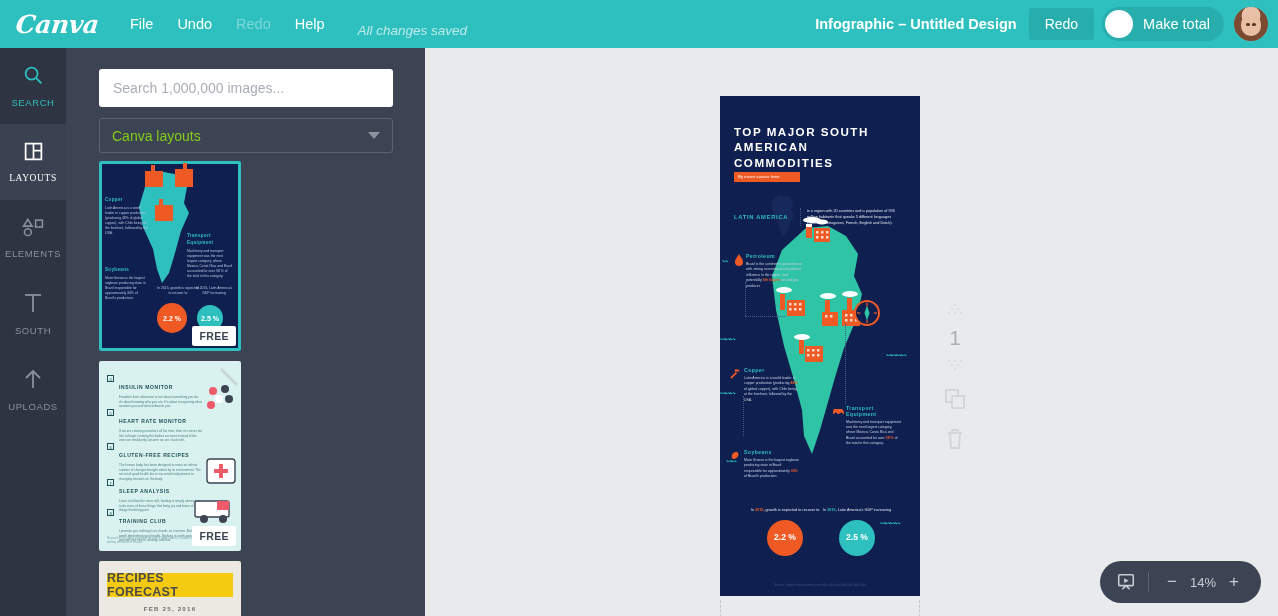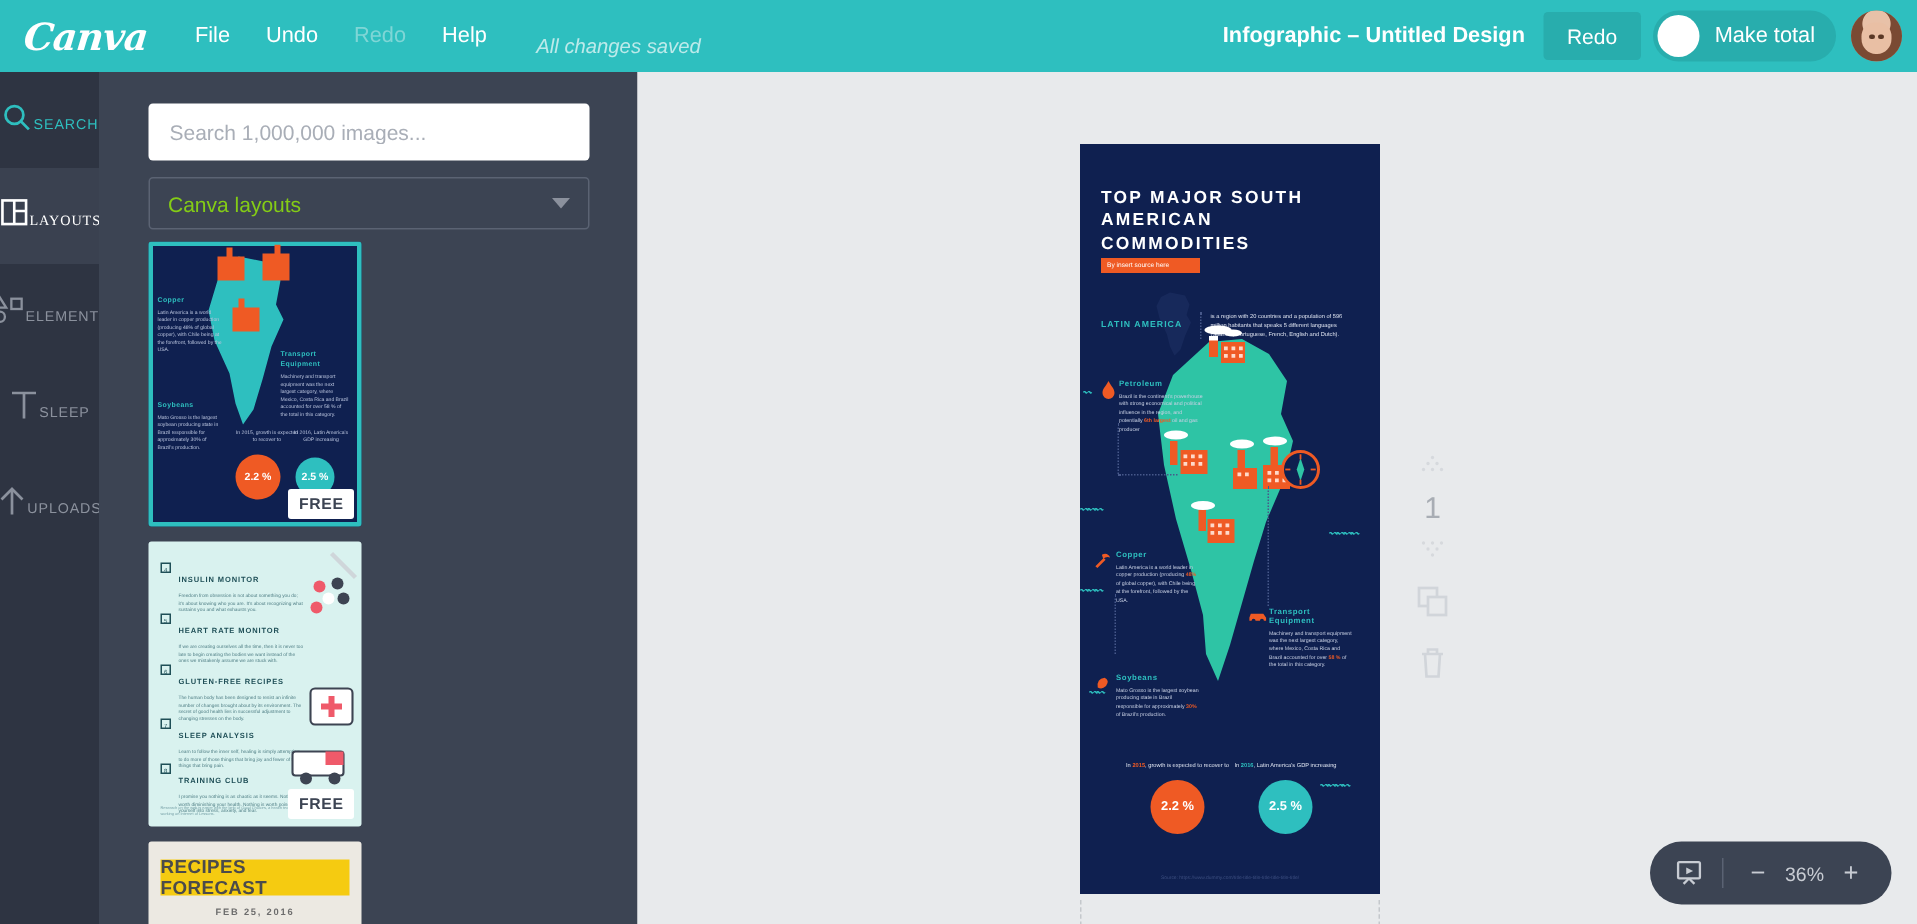--- a/index.html
+++ b/index.html
@@ -71,21 +71,21 @@
   .avatar .face { position: absolute; left: 22%; top: 24%; width: 56%; height: 60%; border-radius: 46% 46% 50% 50%; background: #e9bfa4; }
   .avatar .eyeL, .avatar .eyeR { position: absolute; top: 46%; width: 4px; height: 3px; background: #5a3826; border-radius: 2px; }
   .avatar .eyeL { left: 34%; } .avatar .eyeR { left: 54%; }
 
   
   .rail {
     position: absolute; left: 0; top: 48px; width: 66px; height: 568px;
     background: #2e3442;
   }
   .rail-item {
-    height: 64px; display: flex; flex-direction: row;
+    height: 76px; display: flex; flex-direction: column;
     align-items: center; justify-content: center; cursor: pointer;
   }
   .rail-item .lbl {
     font-size: 9.5px; letter-spacing: 0.6px; margin-top: 7px; color: #8b919d;
   }
   .rail-item.active-search .lbl { color: #2ebfbf; }
   .rail-item.selected { background: #3a4150; font-family: Liberation Serif, serif; }
   .rail-item.selected .lbl { color: #ffffff; }
   .rail-icon { color: #8b919d; display: block; }
   .rail-item.active-search .rail-icon { color: #2ebfbf; }
@@ -322,21 +322,21 @@
       <span class="lbl">ELEMENTS</span>
     </div>
 
     <div class="rail-item">
       <span class="rail-icon">
         <svg width="20" height="22" viewBox="0 0 20 22" fill="none" stroke="currentColor" stroke-width="1.8">
           <line x1="2" y1="3" x2="18" y2="3"></line>
             <line x1="10" y1="3" x2="10" y2="20"></line>
         </svg>
       </span>
-      <span class="lbl">SLEEP</span>
+      <span class="lbl">SOUTH</span>
     </div>
 
 
     <div class="rail-item">
       <span class="rail-icon">
         <svg width="20" height="22" viewBox="0 0 20 22" fill="none" stroke="currentColor" stroke-width="1.8">
           <line x1="10" y1="20" x2="10" y2="3"></line>
             <polyline points="3,10 10,3 17,10"></polyline>
         </svg>
       </span>
@@ -622,18 +622,18 @@
       <div class="zb-icon">
         <svg width="20" height="20" viewBox="0 0 22 22" fill="none" stroke="currentColor" stroke-width="1.7">
           <rect x="3" y="3" width="16" height="12" rx="1"></rect>
           <polygon points="9,7 14,9.5 9,12" fill="currentColor" stroke="none"></polygon>
           <line x1="7" y1="19" x2="11" y2="15"></line>
             <line x1="15" y1="19" x2="11" y2="15"></line>
         </svg>
       </div>
       <div class="zb-div"></div>
       <div class="zb-btn">−</div>
-      <div class="zb-pct">36%</div>
+      <div class="zb-pct">14%</div>
       <div class="zb-btn">+</div>
     </div>
 
   </div>
 </div>
 
 </body></html>

